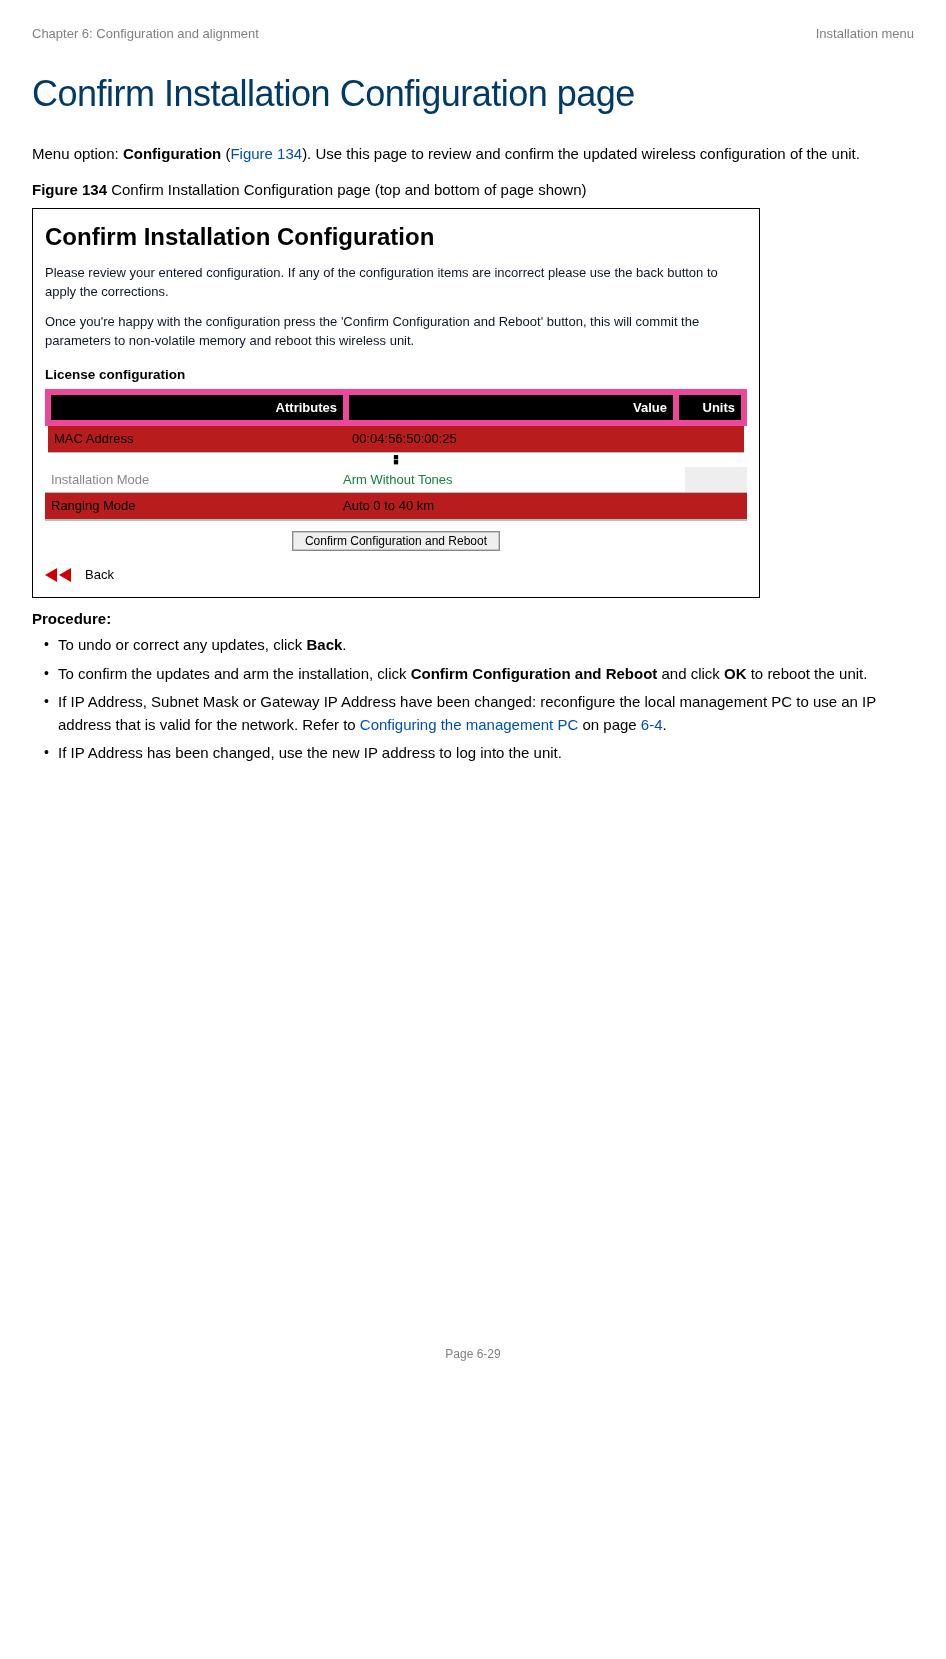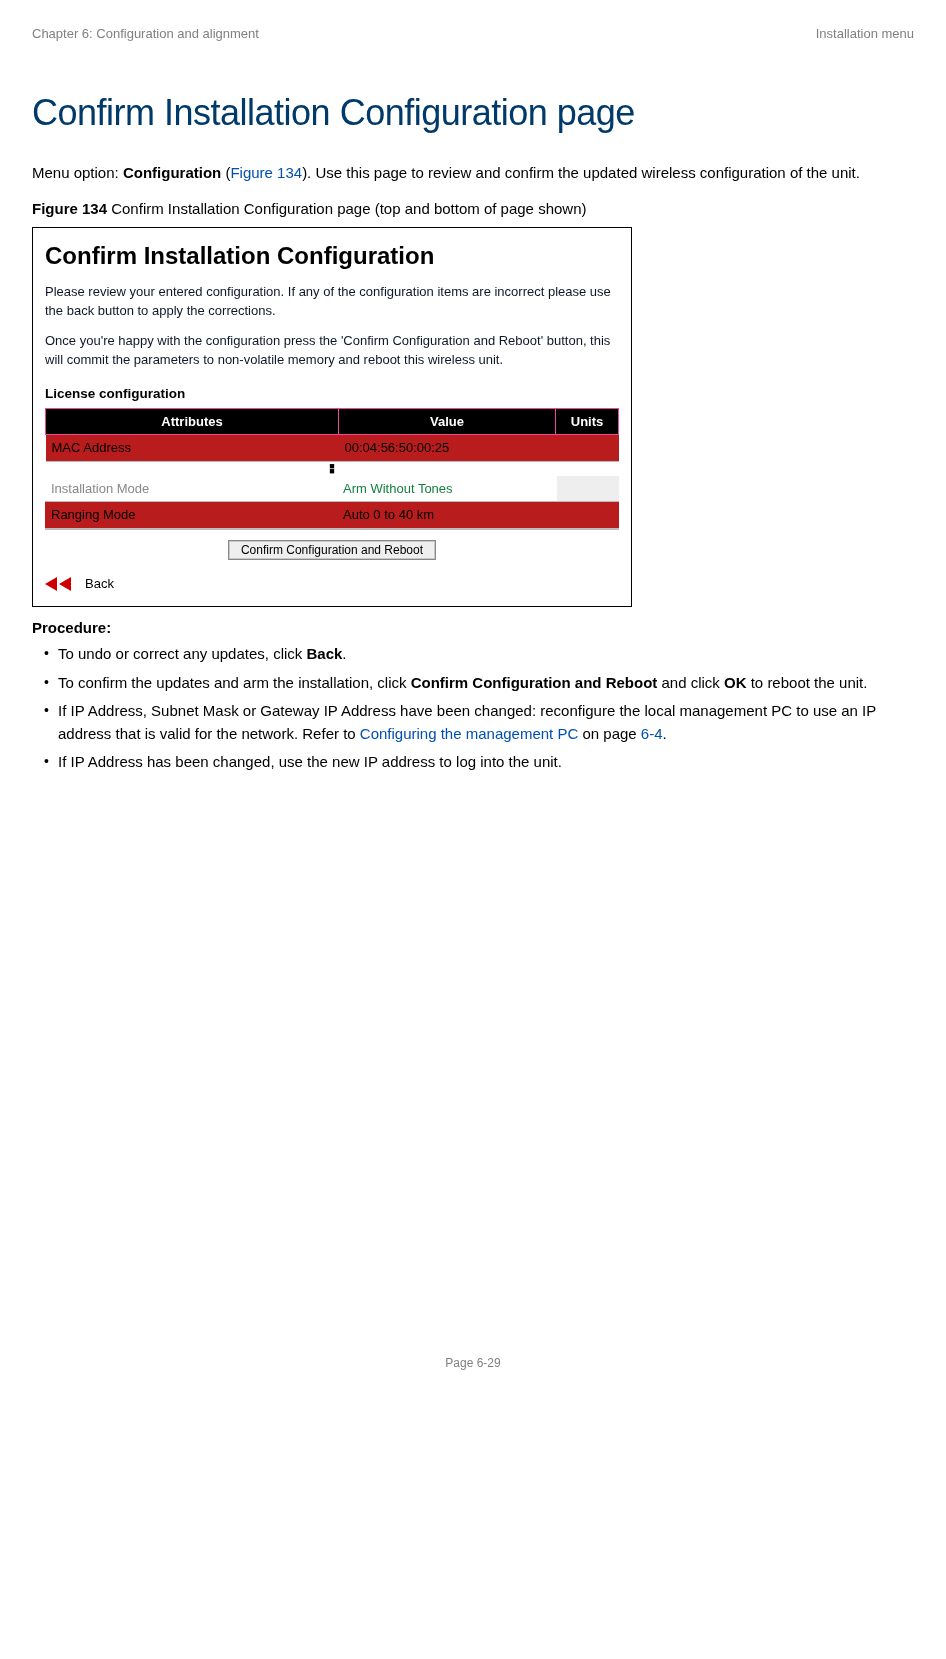--- a/index.html
+++ b/index.html
@@ -10,37 +10,37 @@
       box-sizing: border-box;
       color: #000000;
       font-size: 15px;
       line-height: 1.5;
     }
     .page-header {
       display: flex;
       justify-content: space-between;
       color: #808080;
       font-size: 13px;
-      margin-bottom: 42px;
+      margin-bottom: 23px;
     }
     h1.section-title {
       color: #003A6A;
       font-weight: 400;
       font-size: 36px;
       margin: 0 0 22px 0;
       font-family: "Arial Narrow", Arial, sans-serif;
       letter-spacing: -0.5px;
     }
     p.intro { margin: 0 0 14px 0; }
     .bold { font-weight: 700; }
     .link { color: #0050B0; }
     .fig-caption { margin: 4px 0 6px 0; }
     .figure-box {
       border: 1px solid #000;
-      width: 600px;
+      width: 728px;
       padding: 10px 12px 12px 12px;
       box-sizing: border-box;
     }
     .cic-title {
       font-weight: 700;
       font-size: 24px;
       font-family: Arial, sans-serif;
       margin: 0 0 8px 0;
     }
     .cic-para {
@@ -58,24 +58,24 @@
     }
     table.cfg {
       border-collapse: collapse;
       width: 100%;
       font-family: Arial, sans-serif;
       font-size: 13px;
     }
     table.cfg th {
       background: #000;
       color: #fff;
-      text-align: center;
+      text-align: right;
       padding: 3px 6px;
       font-weight: 700;
-      border: 1px solid #ec4899;
+      border: 6px solid #ec4899;
     }
     table.cfg td {
       padding: 3px 6px;
       border-bottom: 1px solid #bbb;
     }
     tr.alt td { background: #b91c1c; }
     tr.norm td { background: #ffffff; }
     .col-attr { width: 280px; }
     .col-val { }
     .col-unit { width: 50px; }

